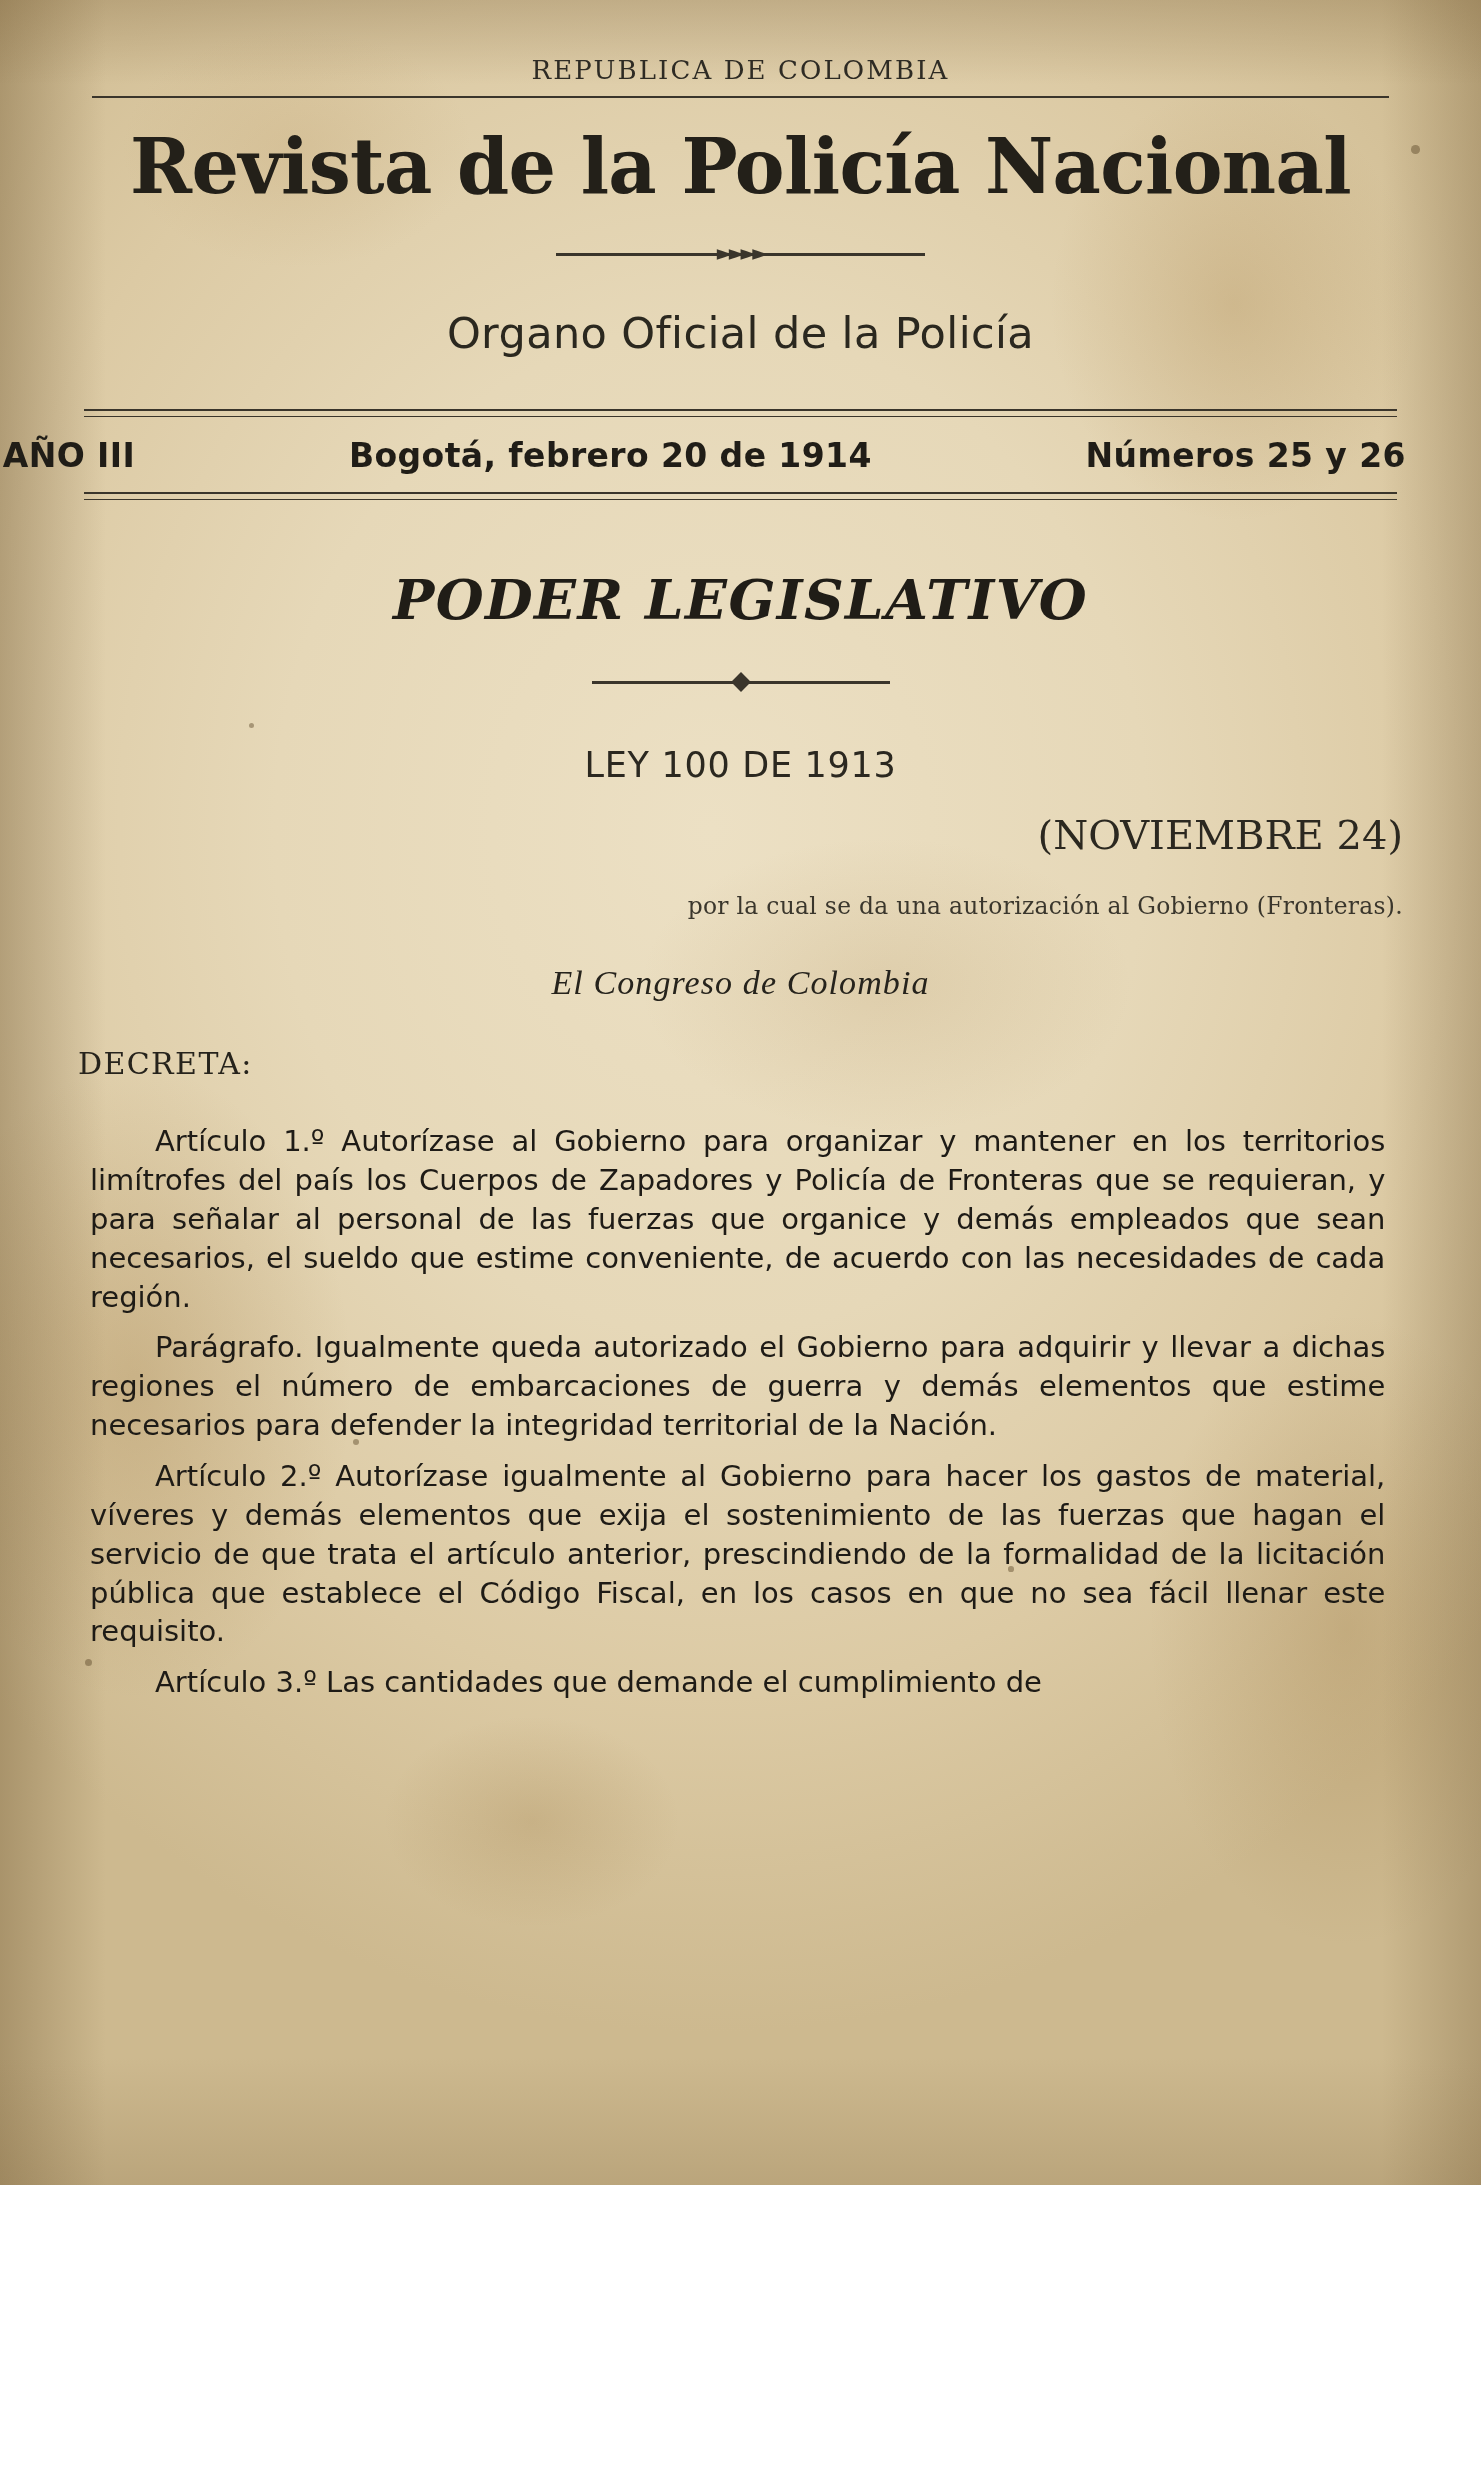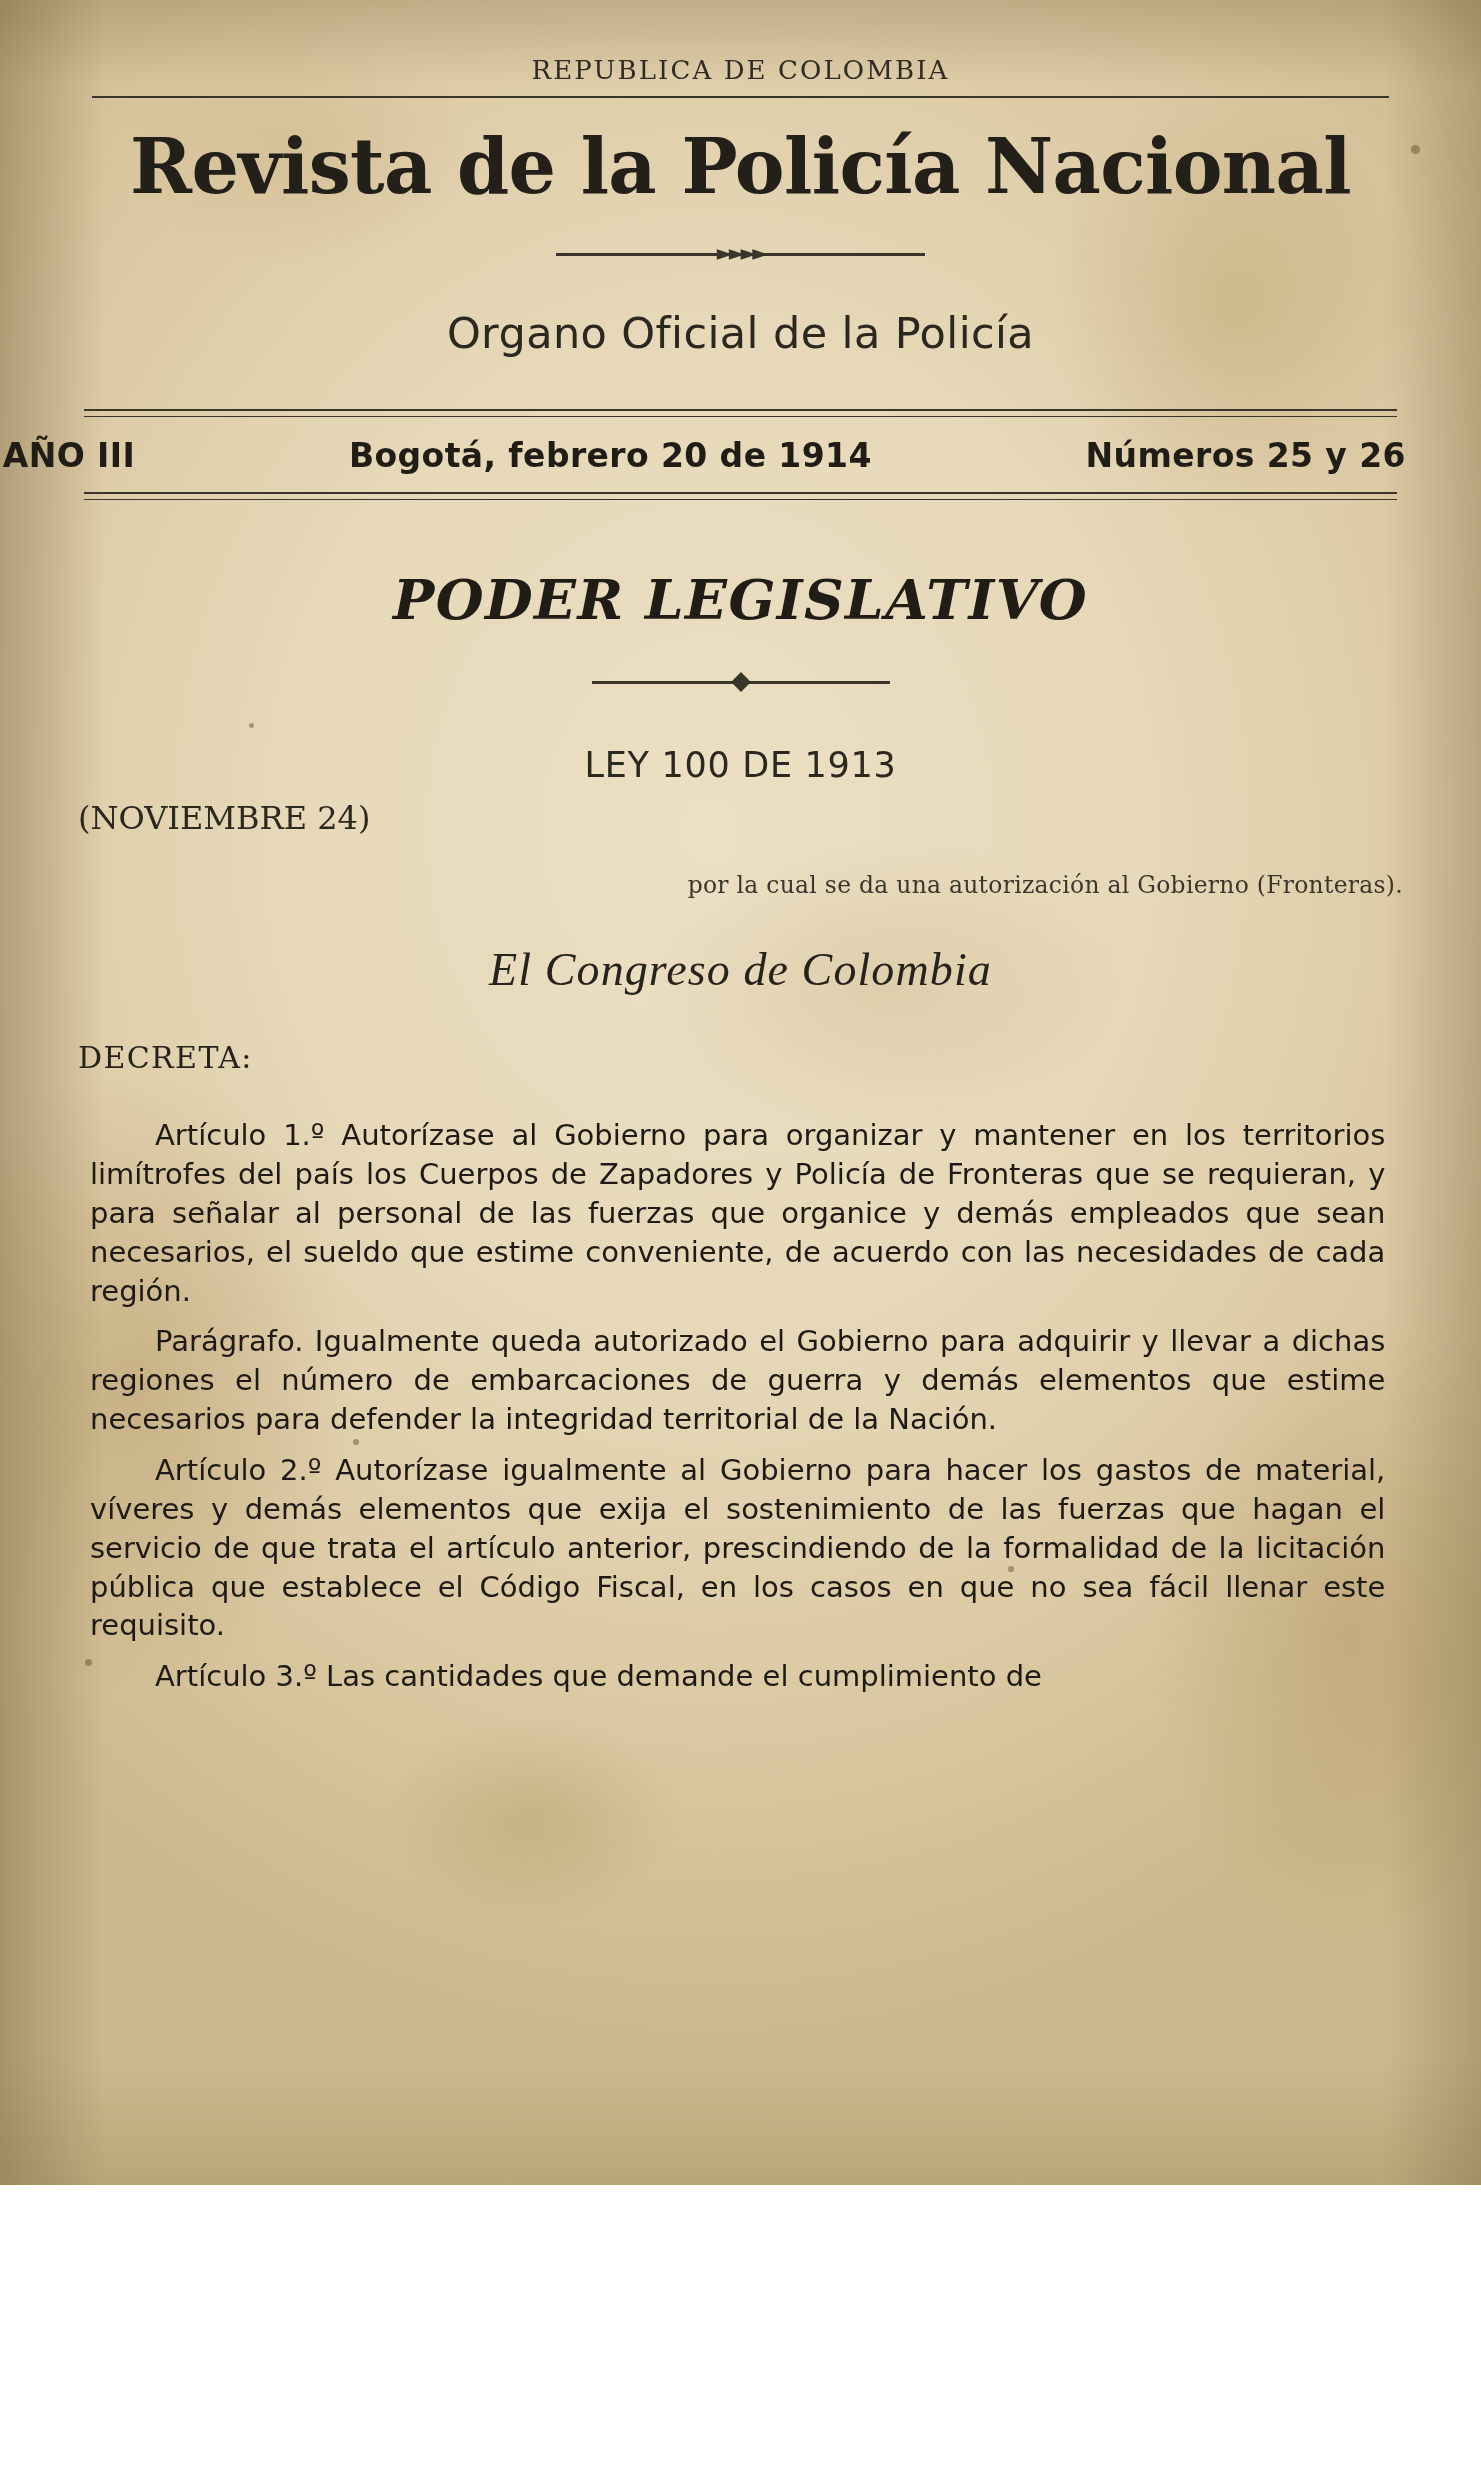--- a/index.html
+++ b/index.html
@@ -172,39 +172,39 @@
 
   .law-number {
     text-align: center;
     font-family: "DejaVu Sans", sans-serif;
     font-size: 35px;
     color: #2b2820;
     margin-top: 55px;
     letter-spacing: 0.7px;
   }
   .law-date {
-    text-align: left;
-    font-family: "DejaVu Serif", serif;
-    font-size: 32px;
+    text-align: right;
+    font-family: "DejaVu Serif", serif;
+    font-size: 40px;
     color: #2b2820;
-    margin-top: 14px;
+    margin-top: 27px;
   }
   .law-desc {
     text-align: right;
     font-family: "DejaVu Serif", serif;
     font-size: 23.4px;
     color: #3a362c;
     margin-top: 34px;
     letter-spacing: 0.3px;
   }
   .congress {
     text-align: center;
     font-family: "Liberation Serif", serif;
     font-style: italic;
-    font-size: 46px;
+    font-size: 34px;
     color: #26231c;
     margin-top: 44px;
     letter-spacing: 1.1px;
   }
   .decreta {
     text-align: left;
     font-family: "DejaVu Serif", serif;
     font-size: 30px;
     color: #26231c;
     margin-top: 44px;

